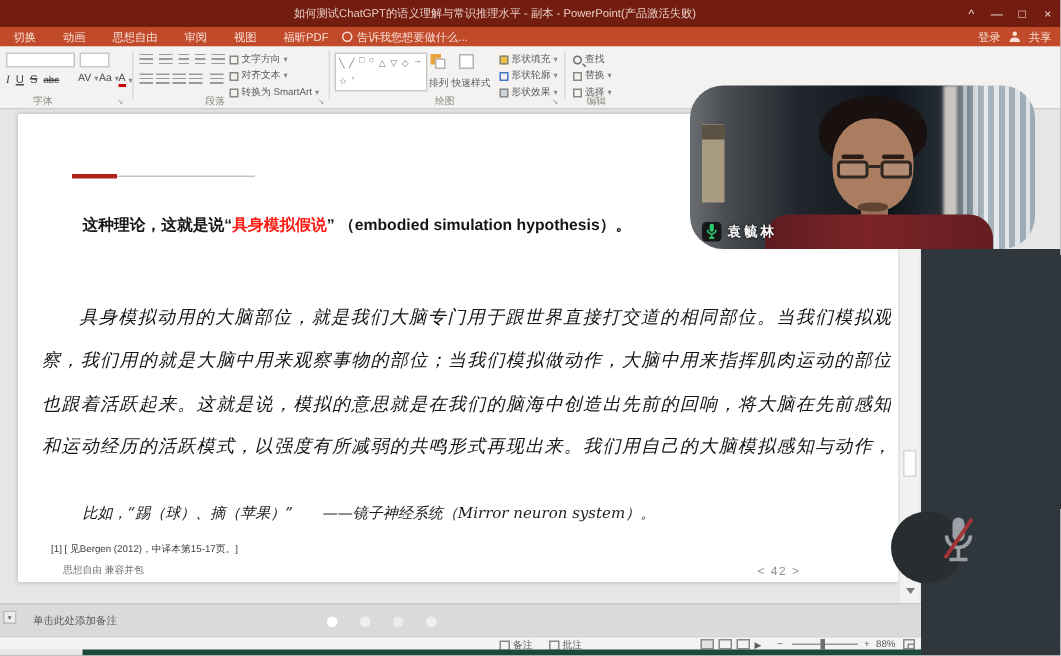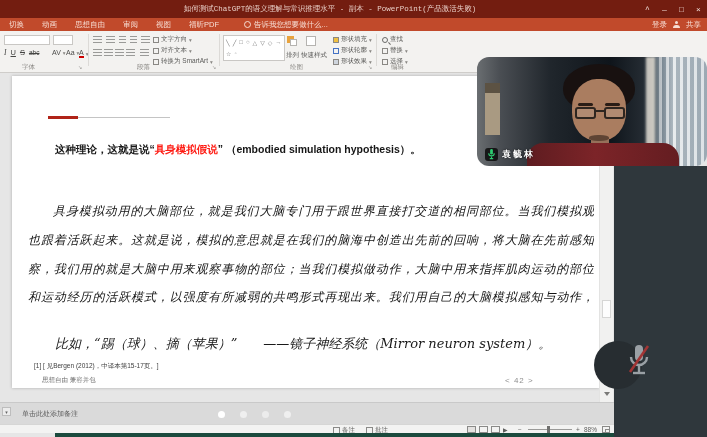--- a/index.html
+++ b/index.html
@@ -2,32 +2,32 @@
 <html><head>
 <meta charset="utf-8">
 <style>
   * { box-sizing: border-box; margin: 0; padding: 0; }
   html,body { width:707px; height:437px; overflow:hidden; background:#999; }
   #app { position:relative; width:707px; height:437px; overflow:hidden;
          font-family:"Liberation Sans", sans-serif; background:#e6e6e6; }
   .abs { position:absolute; }
 
   
-  .titlebar { left:0; top:0; width:707px; height:18px; background:#731d10;font-family:Liberation Mono, monospace; }
+  .titlebar { left:0; top:0; width:707px; height:18px; background:#731d10; }
   .title-text { left:0; top:0; width:660px; text-align:center; font-size:7.5px;
                 line-height:18px; color:#e8cdc5; white-space:nowrap; overflow:hidden; }
   .win-controls { right:0; top:0; height:18px; display:flex; }
   .winbtn { width:17px; height:18px; display:flex; align-items:center; justify-content:center;
             color:#f2e0da; font-size:8px; }
 
   
   .tabrow { left:0; top:18px; width:707px; height:13px; background:#c14a2b;
             display:flex; align-items:center; color:#f7ded4; font-size:7.5px; }
   .rtab { padding:0 9px; line-height:13px; white-space:nowrap; }
-  .tellme { display:flex; align-items:center; gap:3px; margin-left:16px; color:#f7ded4; }
+  .tellme { display:flex; align-items:center; gap:3px; margin-left:0; color:#f7ded4; }
   .bulb { width:7px; height:7px; border:1px solid #f7ded4; border-radius:50%; }
   .tab-right { margin-left:auto; display:flex; align-items:center; gap:6px; padding-right:6px; }
   .person { width:7px; height:7px; position:relative; }
   .person:before { content:""; position:absolute; left:2px; top:0; width:3px; height:3px;
                    border-radius:50%; background:#f7ded4; }
   .person:after { content:""; position:absolute; left:0; top:3.5px; width:7px; height:3.5px;
                   border-radius:3px 3px 0 0; background:#f7ded4; }
 
   
   .ribbon { left:0; top:31px; width:707px; height:42px; background:#f3f2f0;
@@ -62,21 +62,21 @@
   .rule-thin  { left:66px; top:41px; width:92px; height:1px; background:#c4c4c4; }
   .bold-line { font-weight:bold; color:#161616; font-size:10.5px; white-space:nowrap; }
   .redtxt { color:#fe1a12;text-align:center; }
   .para { left:16px; top:121px; width:566px; font-family:"DejaVu Serif", serif;
           font-style:italic; font-size:12px; color:#141414; }
   .pline { height:28.8px; line-height:28.8px; text-align:justify; text-align-last:justify;
            white-space:normal; overflow:hidden; }
   .pline.first { text-indent:25px; }
   .pline.last  { text-align-last:left; }
   .example { left:43px; top:259px; font-family:"DejaVu Serif", serif; font-style:italic;
-             font-size:13px; color:#1a1a1a; white-space:nowrap; }
+             font-size:10px; color:#1a1a1a; white-space:nowrap; }
   .footnote { left:22px; top:286px; font-size:6.5px; color:#3c3c3c; white-space:nowrap; }
   .motto { left:30px; top:300px; font-size:6.5px; color:#6e6e6e; white-space:nowrap; }
   .pageind { left:493px; top:300px; font-size:8px; color:#8f8f8f; letter-spacing:1px; }
 
   
   .vscroll { left:599px; top:73px; width:14px; height:329px; background:#f1f1f0;
              border-left:1px solid #e3e3e2; }
   .vthumb { left:602px; top:300px; width:9px; height:18px; background:#fdfdfd;
             border:1px solid #d6d6d5; }
   .pgbtn { left:601px; width:11px; height:10px; display:flex; align-items:center; justify-content:center; }
@@ -101,21 +101,21 @@
   .zoomthumb { top:1px; width:3px; height:7px; background:#6f6f6d; }
   .fitico { width:8px; height:7px; border:1px solid #8a8a88; position:relative; }
   .fitico:after { content:""; position:absolute; left:2px; top:1.5px; width:3px; height:3px; border:1px solid #8a8a88; }
   .tealstrip { left:55px; top:433px; width:559px; height:4px; background:#1b4a3d; }
 
   
   .darkpanel { left:614px; top:166px; width:93px; height:271px; background:#2f373c; z-index:5; }
   .halfcircle { left:-20px; top:175px; width:48px; height:48px; border-radius:50%; background:#272d31; }
 
   
-  .webcam { left:477px; top:57px; width:230px; height:109px; border-radius:12px;
+  .webcam { left:460px; top:57px; width:230px; height:109px; border-radius:22px;
             overflow:hidden; z-index:6;
             background:linear-gradient(90deg,#6a6e71 0%,#4a4e53 10%,#20262c 32%,#0f151b 58%,
                        #242b32 72%,#74808a 79%,#d6dce0 85%,#bfc9d1 100%); }
   .blinds { right:0; top:0; width:48px; height:109px;
             background:repeating-linear-gradient(90deg, rgba(255,255,255,.45) 0 3px,
                        rgba(90,110,125,.35) 3px 7px); }
   .curtain { right:52px; top:0; width:9px; height:109px; background:#ded9cf; opacity:.85;
              filter:blur(1px); }
   .shelf { left:8px; top:26px; width:15px; height:52px; background:#a99a82;
            box-shadow:0 14px 0 -4px #5c5243 inset; }
@@ -284,22 +284,22 @@
   </div>
 
   <div class="abs slide">
     <div class="abs rule-thick"></div>
     <div class="abs rule-thin"></div>
     <div class="abs bold-line" style="left:43px;top:67px">
       <span>这种理论，这就是说“</span><span class="redtxt">具身模拟假说</span><span>” （embodied simulation hypothesis）。</span>
     </div>
     <div class="abs para">
         <div class="pline first">具身模拟动用的大脑部位，就是我们大脑专门用于跟世界直接打交道的相同部位。当我们模拟观</div>
+        <div class="pline">察，我们用的就是大脑中用来观察事物的部位；当我们模拟做动作，大脑中用来指挥肌肉运动的部位</div>
         <div class="pline">也跟着活跃起来。这就是说，模拟的意思就是在我们的脑海中创造出先前的回响，将大脑在先前感知</div>
-        <div class="pline">察，我们用的就是大脑中用来观察事物的部位；当我们模拟做动作，大脑中用来指挥肌肉运动的部位</div>
         <div class="pline">和运动经历的活跃模式，以强度有所减弱的共鸣形式再现出来。我们用自己的大脑模拟感知与动作，</div>
       </div>
     <div class="abs example">比如，“踢（球）、摘（苹果）”　　——镜子神经系统（Mirror neuron system）。</div>
     <div class="abs footnote">[1] [ 见Bergen (2012)，中译本第15-17页。]</div>
     <div class="abs motto">思想自由 兼容并包</div>
     <div class="abs pageind">&lt; 42 &gt;</div>
   </div>
 
   <div class="abs vscroll"></div>
   <div class="abs vthumb"></div>

